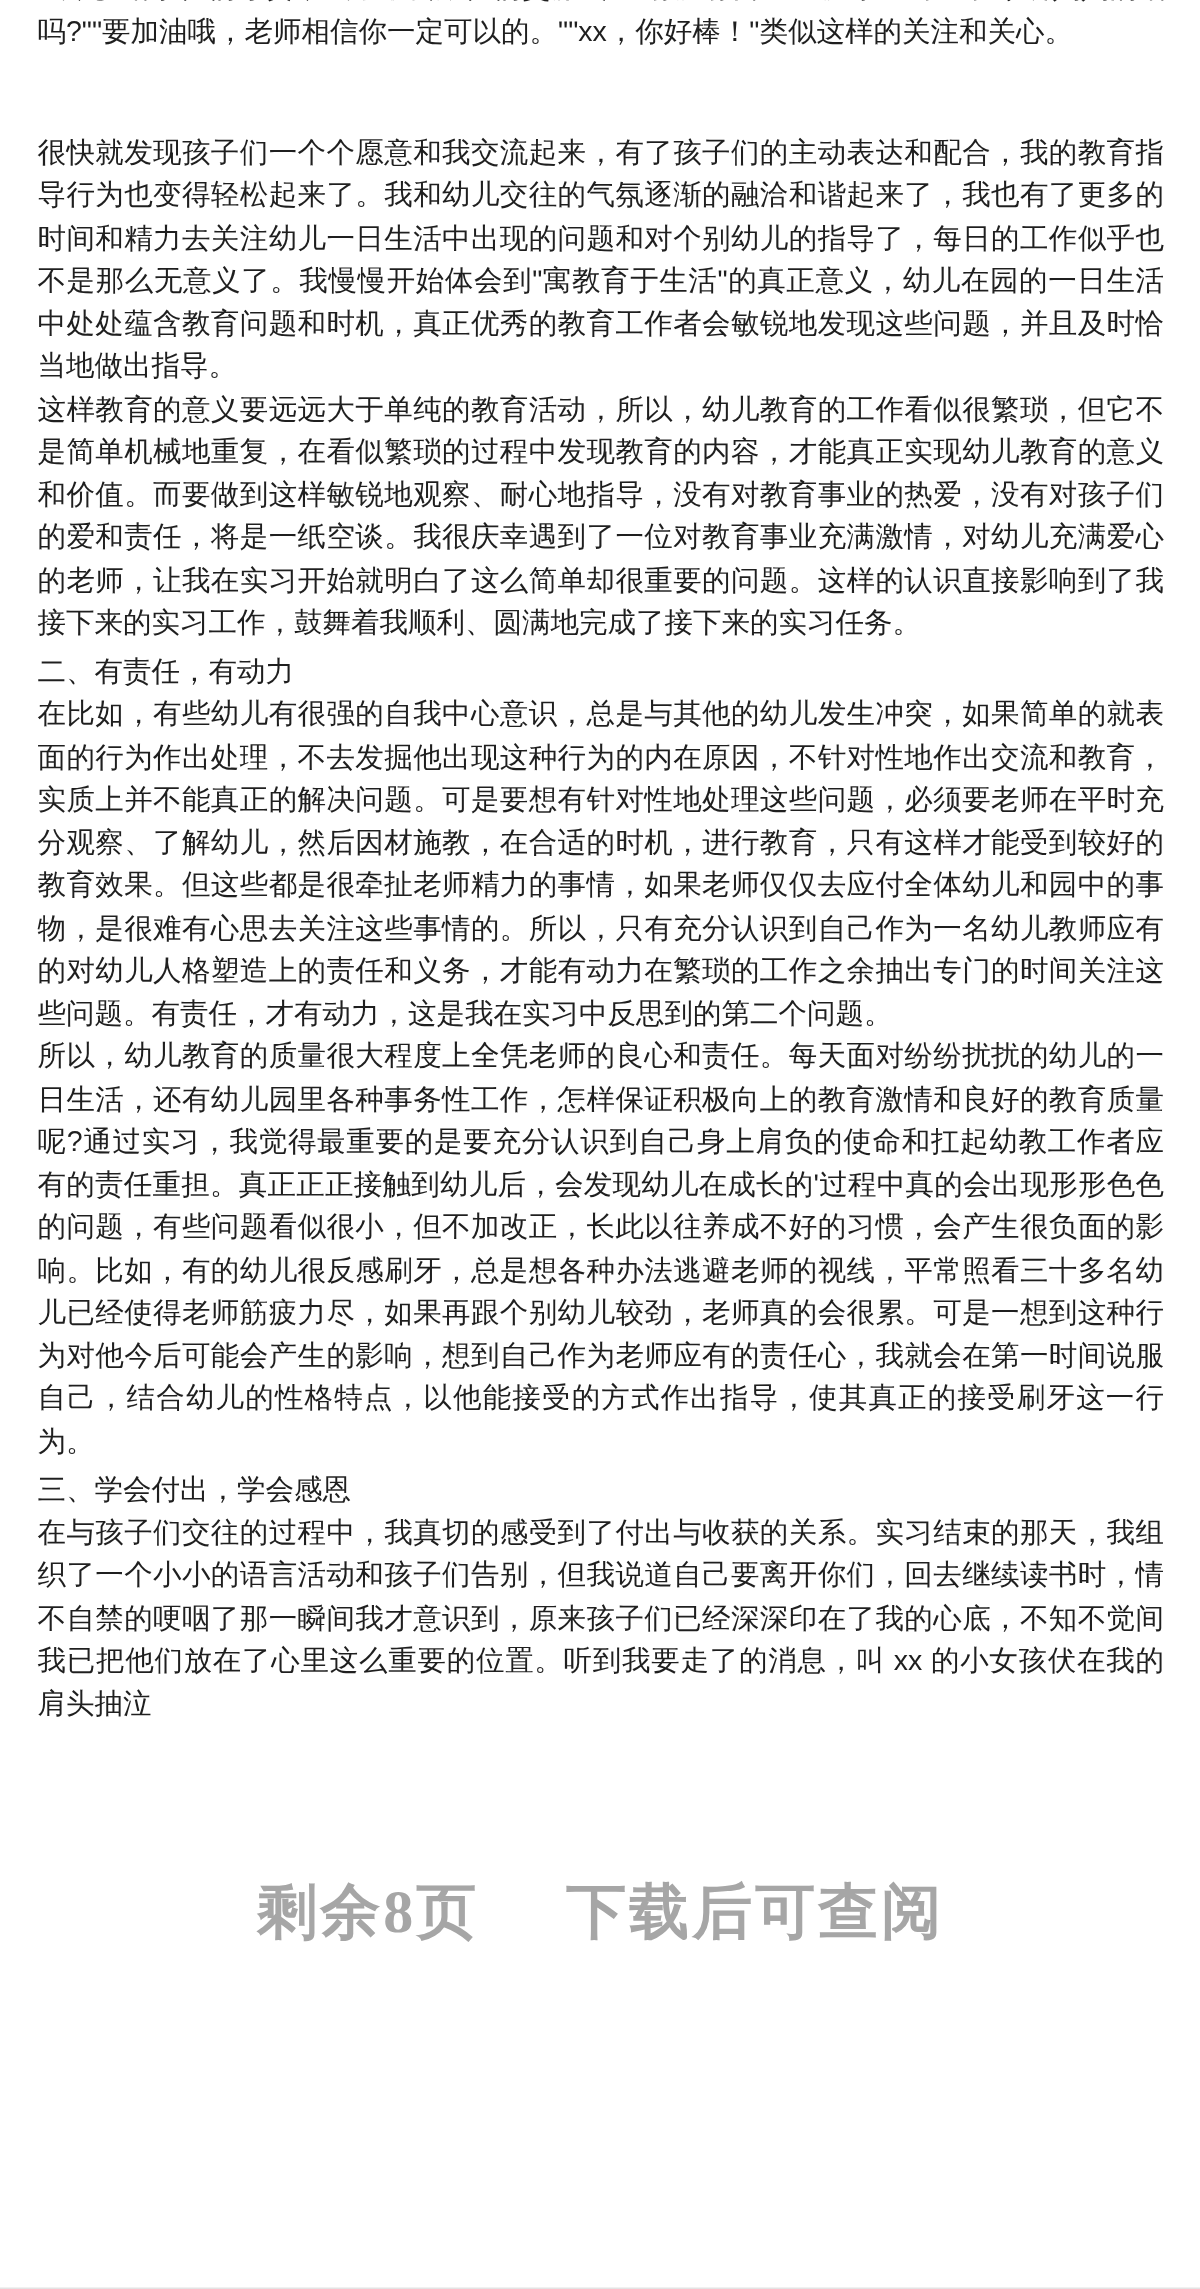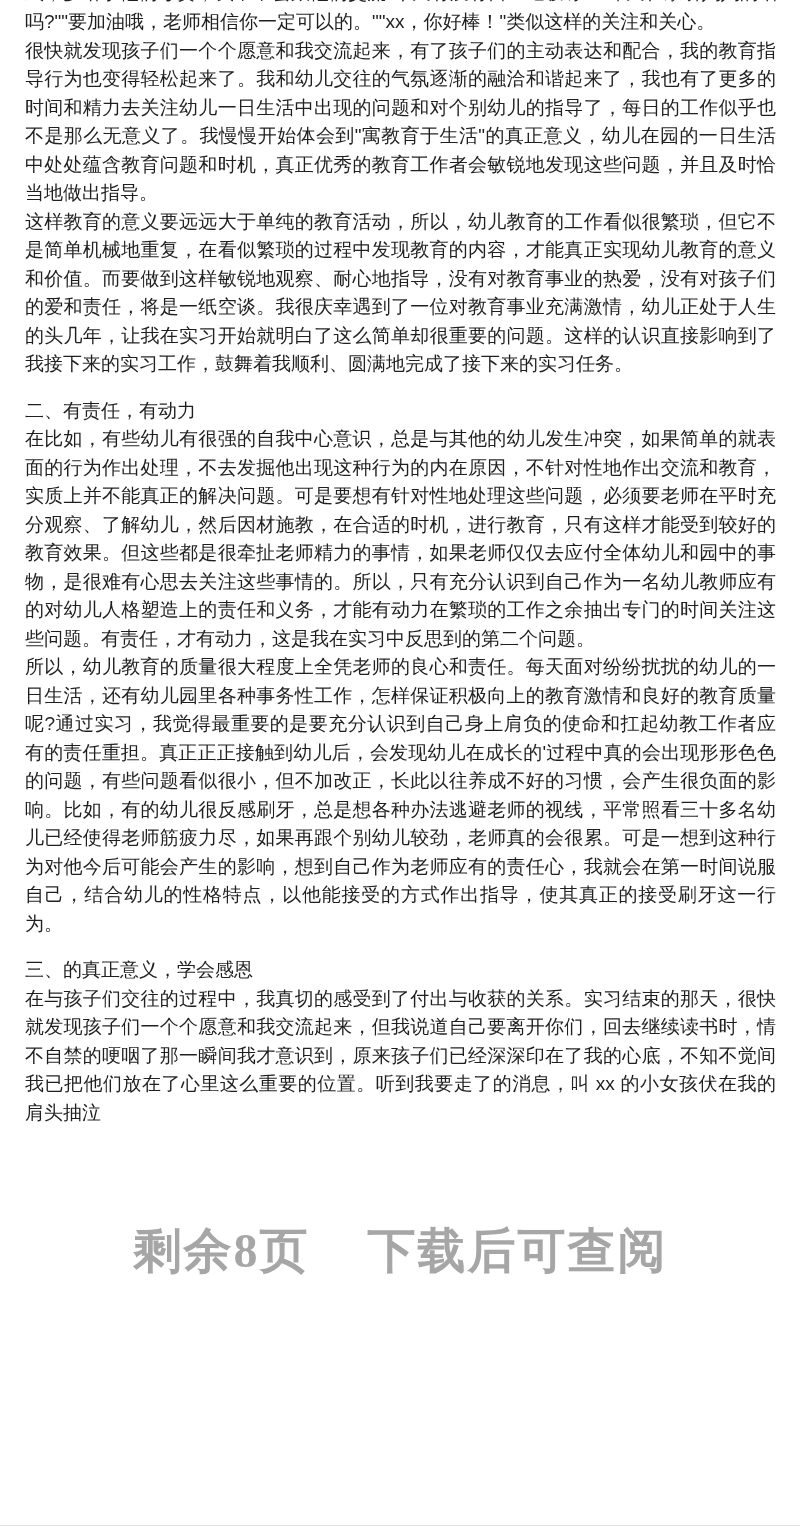--- a/index.html
+++ b/index.html
@@ -31,62 +31,62 @@
     height: 8px;
     overflow: hidden;
   }
   .partial-wrap .partial-inner {
     display: block;
     margin-top: -21px;
     white-space: nowrap;
   }
   .para { margin: 0; }
   .gap-top-intro { margin-top: 0; }
-  .gap-before-body { }
+  .gap-before-body { margin-top: 52px; }
   .heading {
-    margin: 18px 0 0 0;
+    margin: 4px 0 0 0;
     text-align: left;
   }
   .footer-hint {
     margin-top: 100px;
     text-align: center;
     font-family: "Liberation Serif", "DejaVu Serif", serif;
     font-weight: bold;
-    font-size: 48px;
+    font-size: 40px;
     line-height: 48px;
     color: #a6a6a6;
     letter-spacing: 2px;
   }
   .footer-hint .hint-right { margin-left: 58px; }
 </style>
 </head>
 <body>
 
 <div class="page">
   <div class="doc">
 
     <div class="partial-wrap">
       <span class="partial-inner">式，多给予他们夸赞，我常常会跟他们交流"今天有没有自己吃饭呀?""昨天在家听妈妈的话了</span>
     </div>
 
     <p class="para gap-top-intro">吗?""要加油哦，老师相信你一定可以的。""xx，你好棒！"类似这样的关注和关心。</p>
 
     <p class="para gap-before-body">很快就发现孩子们一个个愿意和我交流起来，有了孩子们的主动表达和配合，我的教育指导行为也变得轻松起来了。我和幼儿交往的气氛逐渐的融洽和谐起来了，我也有了更多的时间和精力去关注幼儿一日生活中出现的问题和对个别幼儿的指导了，每日的工作似乎也不是那么无意义了。我慢慢开始体会到"寓教育于生活"的真正意义，幼儿在园的一日生活中处处蕴含教育问题和时机，真正优秀的教育工作者会敏锐地发现这些问题，并且及时恰当地做出指导。</p>
 
-    <p class="para">这样教育的意义要远远大于单纯的教育活动，所以，幼儿教育的工作看似很繁琐，但它不是简单机械地重复，在看似繁琐的过程中发现教育的内容，才能真正实现幼儿教育的意义和价值。而要做到这样敏锐地观察、耐心地指导，没有对教育事业的热爱，没有对孩子们的爱和责任，将是一纸空谈。我很庆幸遇到了一位对教育事业充满激情，幼儿正处于人生的头几年，让我在实习开始就明白了这么简单却很重要的问题。这样的认识直接影响到了我接下来的实习工作，鼓舞着我顺利、圆满地完成了接下来的实习任务。</p>
+    <p class="para">这样教育的意义要远远大于单纯的教育活动，所以，幼儿教育的工作看似很繁琐，但它不是简单机械地重复，在看似繁琐的过程中发现教育的内容，才能真正实现幼儿教育的意义和价值。而要做到这样敏锐地观察、耐心地指导，没有对教育事业的热爱，没有对孩子们的爱和责任，将是一纸空谈。我很庆幸遇到了一位对教育事业充满激情，对幼儿充满爱心的老师，让我在实习开始就明白了这么简单却很重要的问题。这样的认识直接影响到了我接下来的实习工作，鼓舞着我顺利、圆满地完成了接下来的实习任务。</p>
 
     <p class="para heading">二、有责任，有动力</p>
 
 
     <p class="para">在比如，有些幼儿有很强的自我中心意识，总是与其他的幼儿发生冲突，如果简单的就表面的行为作出处理，不去发掘他出现这种行为的内在原因，不针对性地作出交流和教育，实质上并不能真正的解决问题。可是要想有针对性地处理这些问题，必须要老师在平时充分观察、了解幼儿，然后因材施教，在合适的时机，进行教育，只有这样才能受到较好的教育效果。但这些都是很牵扯老师精力的事情，如果老师仅仅去应付全体幼儿和园中的事物，是很难有心思去关注这些事情的。所以，只有充分认识到自己作为一名幼儿教师应有的对幼儿人格塑造上的责任和义务，才能有动力在繁琐的工作之余抽出专门的时间关注这些问题。有责任，才有动力，这是我在实习中反思到的第二个问题。</p>
 
     <p class="para">所以，幼儿教育的质量很大程度上全凭老师的良心和责任。每天面对纷纷扰扰的幼儿的一日生活，还有幼儿园里各种事务性工作，怎样保证积极向上的教育激情和良好的教育质量呢?通过实习，我觉得最重要的是要充分认识到自己身上肩负的使命和扛起幼教工作者应有的责任重担。真正正正接触到幼儿后，会发现幼儿在成长的'过程中真的会出现形形色色的问题，有些问题看似很小，但不加改正，长此以往养成不好的习惯，会产生很负面的影响。比如，有的幼儿很反感刷牙，总是想各种办法逃避老师的视线，平常照看三十多名幼儿已经使得老师筋疲力尽，如果再跟个别幼儿较劲，老师真的会很累。可是一想到这种行为对他今后可能会产生的影响，想到自己作为老师应有的责任心，我就会在第一时间说服自己，结合幼儿的性格特点，以他能接受的方式作出指导，使其真正的接受刷牙这一行为。</p>
 
-    <p class="para heading">三、的真正意义，学会感恩</p>
+    <p class="para heading">三、学会付出，学会感恩</p>
 
-    <p class="para">在与孩子们交往的过程中，我真切的感受到了付出与收获的关系。实习结束的那天，很快就发现孩子们一个个愿意和我交流起来，但我说道自己要离开你们，回去继续读书时，情不自禁的哽咽了那一瞬间我才意识到，原来孩子们已经深深印在了我的心底，不知不觉间我已把他们放在了心里这么重要的位置。听到我要走了的消息，叫 xx 的小女孩伏在我的肩头抽泣</p>
+    <p class="para">在与孩子们交往的过程中，我真切的感受到了付出与收获的关系。实习结束的那天，我组织了一个小小的语言活动和孩子们告别，但我说道自己要离开你们，回去继续读书时，情不自禁的哽咽了那一瞬间我才意识到，原来孩子们已经深深印在了我的心底，不知不觉间我已把他们放在了心里这么重要的位置。听到我要走了的消息，叫 xx 的小女孩伏在我的肩头抽泣</p>
 
     <div class="footer-hint">
       <span class="hint-left">剩余8页</span><span class="hint-right">下载后可查阅</span>
     </div>
 
   </div>
 </div>
 
 </body></html>

